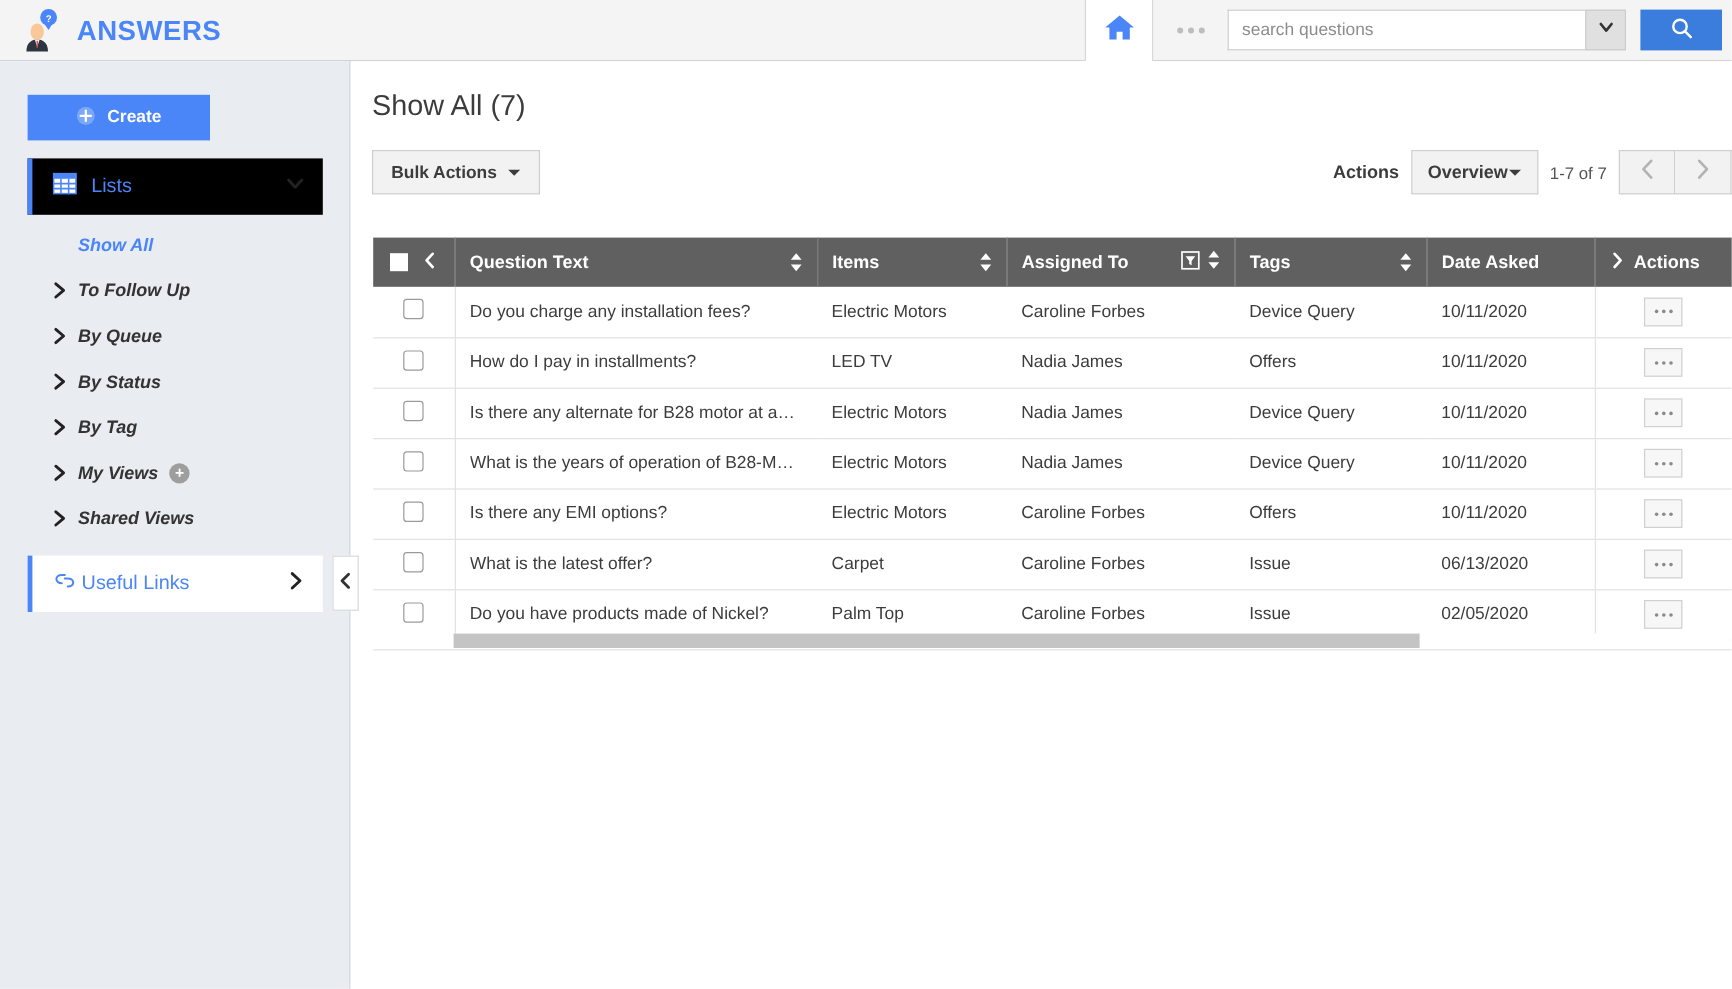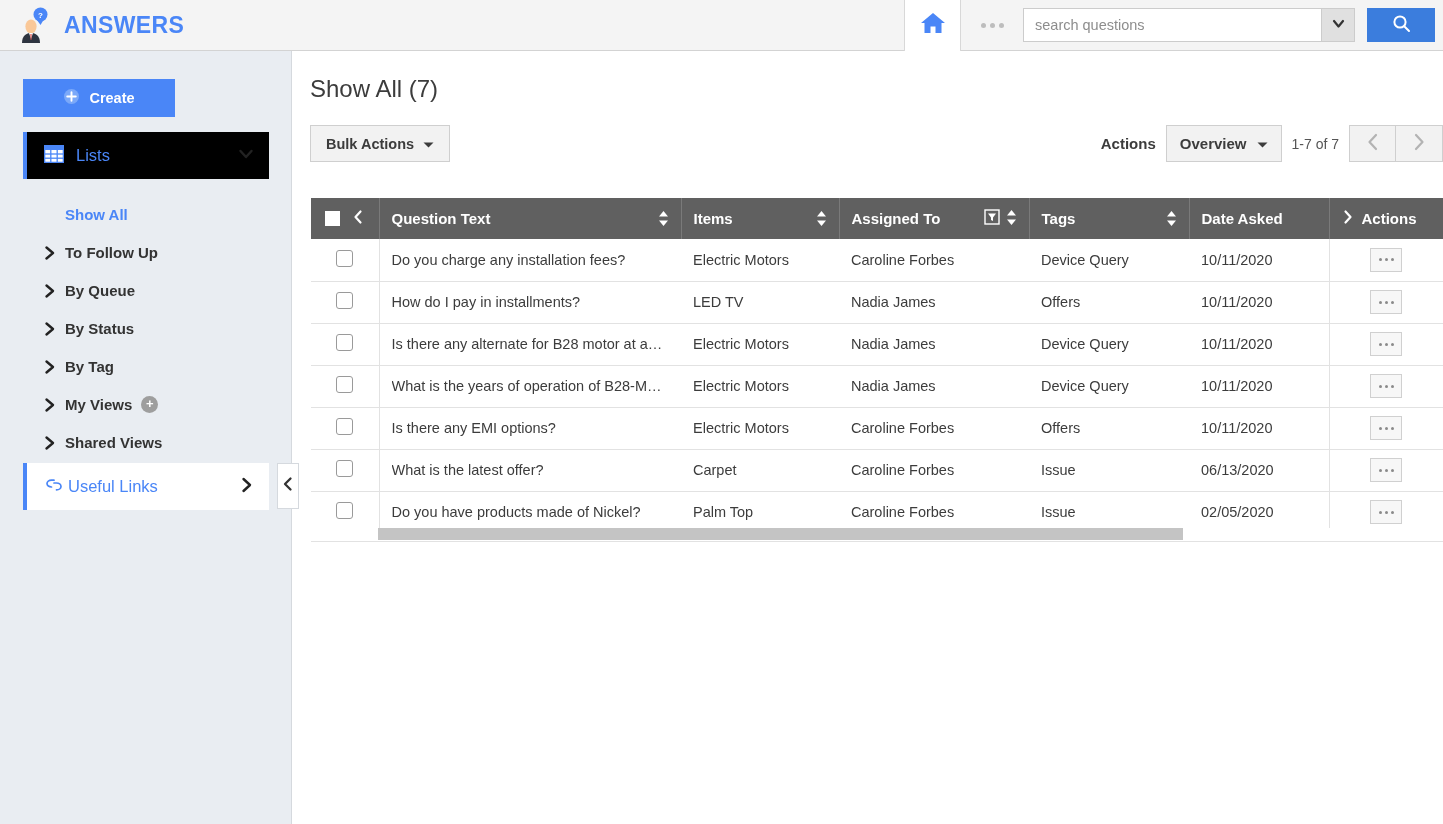--- a/index.html
+++ b/index.html
@@ -109,23 +109,24 @@
     padding-left: 17px; padding-right: 14px;
     cursor: pointer;
   }
   .nav-section .label {
     color: #4a86f7; font-size: 16.5px; margin-left: 12px;
   }
   .nav-section .chev { margin-left: auto; }
   .subnav { padding-top: 6px; }
   .sub-item {
     height: 38px;
-    display: flex; align-items: flex-end;
+    display: flex; align-items: center;
     padding-left: 20px;
     cursor: pointer;
+    font-style: italic;
   }
   .sub-item .arrow { width: 18px; display: flex; align-items: center; }
   .sub-item .txt {
     font-size: 15px; font-weight: bold; color: #333;
     margin-left: 4px;
   }
   .sub-item.active { padding-left: 38px; }
   .sub-item.active .txt { color: #4a86f7; }
   .plus-icon {
     width: 17px; height: 17px; border-radius: 50%;
@@ -183,21 +184,21 @@
     display: flex; align-items: center; height: 37px;
   }
   .display-label {
     font-size: 15px; font-weight: bold; color: #3c3c3c;
     margin-right: 10px;
   }
   .display-select {
     height: 37px; min-width: 104px;
     background: #f2f2f2; border: 1px solid #cfcfcf;
     display: flex; align-items: center; justify-content: center;
-    gap: 10px; padding: 0 13px;
+    padding: 0 13px;
     font-size: 15px; font-weight: bold; color: #3c3c3c;
     cursor: pointer;
   }
   .range-text {
     font-size: 14px; color: #555; margin: 0 10px;
   }
   .pager-btn {
     width: 47px; height: 37px;
     background: #f2f2f2; border: 1px solid #cfcfcf;
     display: flex; align-items: center; justify-content: center;

